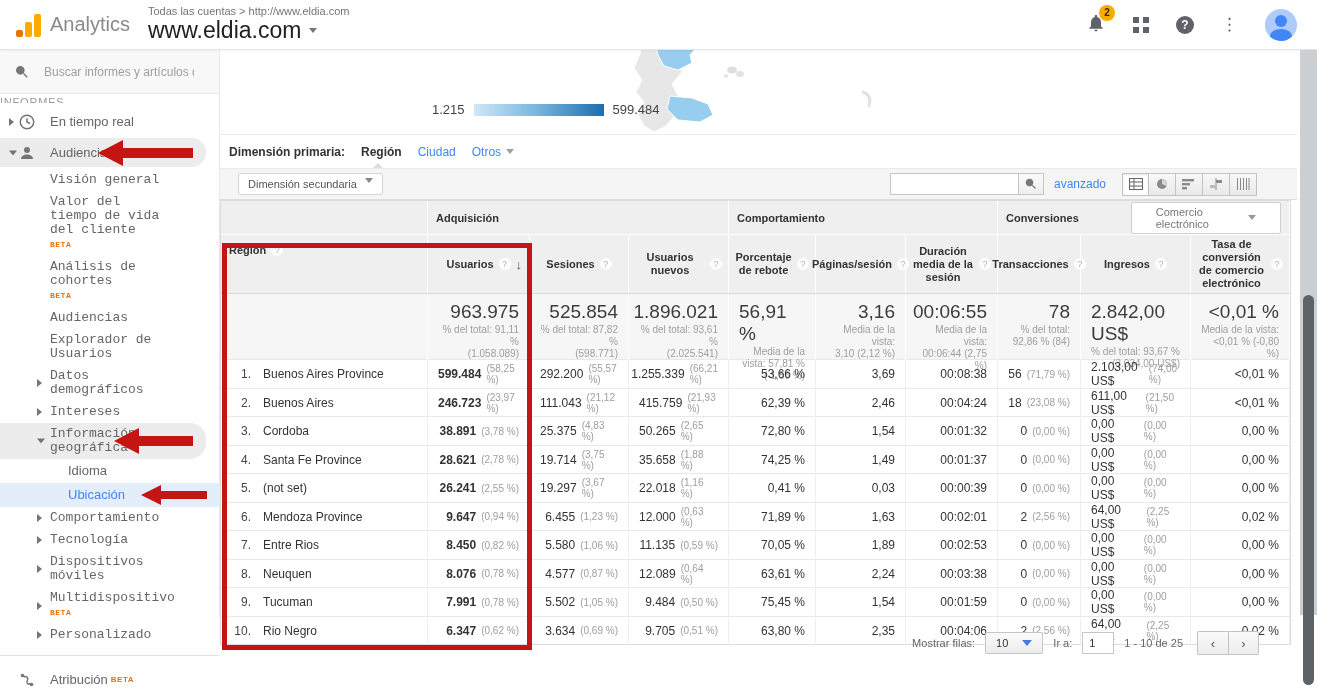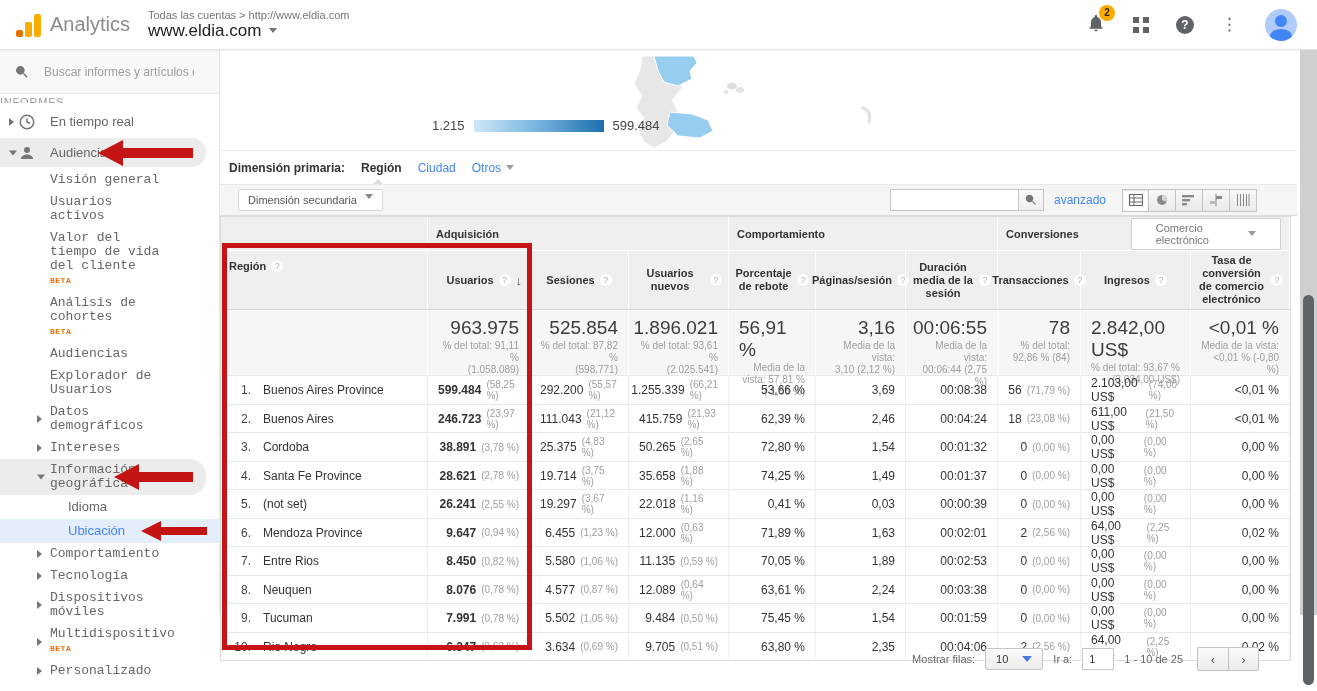--- a/index.html
+++ b/index.html
@@ -13,21 +13,21 @@
     box-shadow:0 1px 2px rgba(0,0,0,.05); }
   .logo-wrap { display:flex; align-items:center; padding-left:16px; width:130px; }
   .ga-logo { position:relative; width:26px; height:24px; }
   .ga-logo .dot { position:absolute; left:0; bottom:0; width:7px; height:7px; border-radius:2px; }
   .ga-logo .bar-m { position:absolute; left:9px; bottom:0; width:7px; height:15px; border-radius:2px; }
   .ga-logo .bar-t { position:absolute; left:18px; bottom:0; width:7px; height:23px; border-radius:2px; }
   .product-name { font-size:20px; color:#8a8a8a; margin-left:9px; }
   .crumb-block { margin-left:18px; display:flex; flex-direction:column; justify-content:center; }
   .crumb-small { font-size:11px; color:#757575; }
   .account-row { display:flex; align-items:center; gap:8px; }
-  .account-name { font-size:17px; color:#212121; }
+  .account-name { font-size:23px; color:#212121; }
   .caret-down-sm { width:0; height:0; border-left:4px solid transparent; border-right:4px solid transparent; border-top:5px solid #757575; }
   .appbar-right { margin-left:auto; display:flex; align-items:center; gap:27px; padding-right:20px; }
   .bell-wrap { position:relative; }
   .badge { position:absolute; top:-8px; right:-9px; width:16px; height:16px; border-radius:50%;
     background:#f9ab00; color:#33290a; font-size:10px; font-weight:bold; text-align:center; line-height:16px; }
   .apps-grid { display:grid; grid-template-columns:6px 6px; grid-template-rows:6px 6px; gap:4px; }
   .apps-grid i { background:#5f6368; }
   .help-circle { width:18px; height:18px; border-radius:50%; background:#5f6368; color:#fff;
     font-size:12px; font-weight:bold; text-align:center; line-height:18px; }
   .kebab { color:#5f6368; font-size:17px; letter-spacing:0; line-height:10px; }
@@ -70,21 +70,21 @@
   .red-arrow .ra-head { position:absolute; left:0; top:50%; transform:translateY(-50%); width:0; height:0;
     border-top:13px solid transparent; border-bottom:13px solid transparent; border-right:25px solid #c41414; }
   .red-arrow .ra-shaft { position:absolute; left:23px; right:0; top:50%; transform:translateY(-50%); height:10px; background:#c41414; }
   .red-arrow.large  { width:95px; height:28px; }
   .red-arrow.medium { width:79px; height:28px; }
   .red-arrow.small  { width:66px; height:24px; }
   .red-arrow.small .ra-head { border-top-width:10px; border-bottom-width:10px; border-right-width:20px; }
   .red-arrow.small .ra-shaft { left:18px; height:8px; }
 
   
-  .content { position:absolute; left:220px; top:56px; width:1077px; bottom:0; background:#fff;text-decoration:underline; }
+  .content { position:absolute; left:220px; top:40px; width:1077px; bottom:0; background:#fff;text-decoration:underline; }
 
   .map-strip { position:absolute; top:0; left:0; width:100%; height:95px; border-bottom:1px solid #ececec; background:#fff; }
   .map-svg { position:absolute; left:400px; top:0; }
   .map-legend { position:absolute; left:212px; top:62px; display:flex; align-items:center; gap:9px;
     font-size:13px; color:#444; }
   .legend-bar { width:130px; height:12px; background:linear-gradient(90deg,#cfe7f7 0%, #7db9e2 45%, #1c6fae 100%); }
 
   .dim-row { position:absolute; top:95px; left:0; width:100%; height:33px; display:flex; align-items:center;
     padding-left:9px; gap:16px; font-size:12px; background:#fff; }
   .dim-label { font-weight:bold; color:#333; }
@@ -236,23 +236,20 @@
           <span class="nav-label">Audiencia</span>
           <span class="red-arrow large">
             <span class="ra-head"></span>
             <span class="ra-shaft"></span>
           </span>
         </div>
         <div class="nav-item lvl1">
           <span class="nav-label">Visión general</span>
         </div>
         <div class="nav-item lvl1">
-          <span class="nav-label">Usuarios activos</span>
-        </div>
-        <div class="nav-item lvl1">
           <span class="nav-label">Valor del tiempo de vida del cliente<span class="beta">BETA</span></span>
         </div>
         <div class="nav-item lvl1">
           <span class="nav-label">Análisis de cohortes<span class="beta">BETA</span></span>
         </div>
         <div class="nav-item lvl1">
           <span class="nav-label">Audiencias</span>
         </div>
         <div class="nav-item lvl1">
           <span class="nav-label">Explorador de Usuarios</span>

